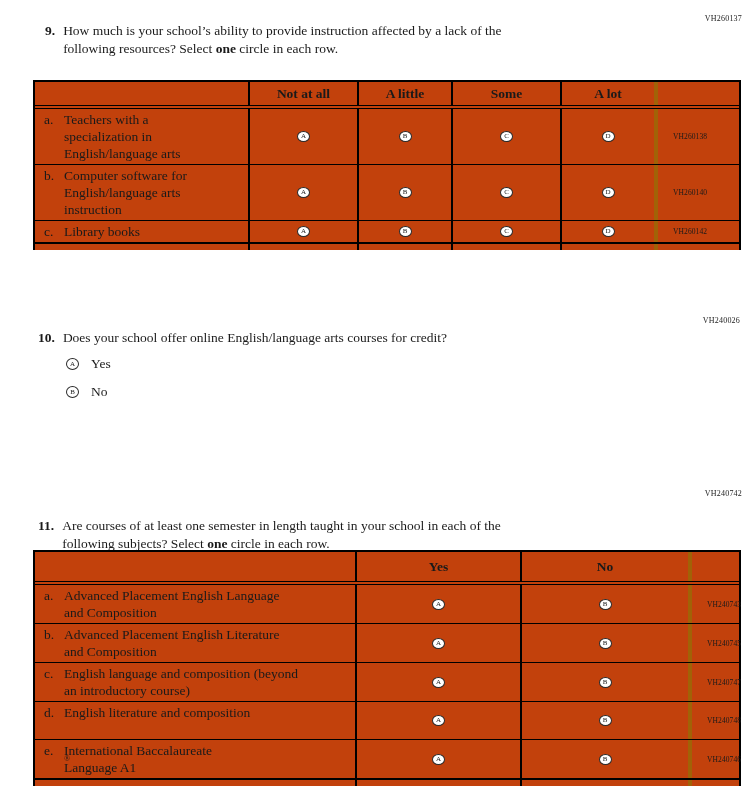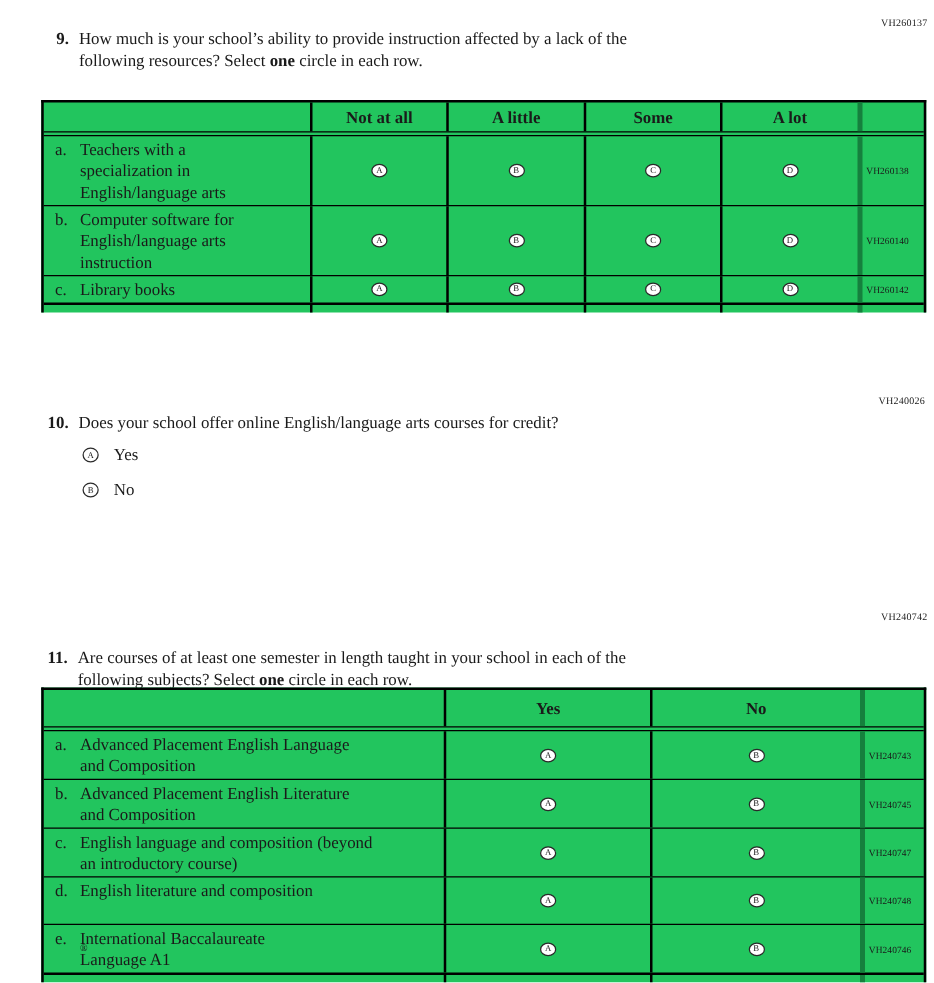--- a/index.html
+++ b/index.html
@@ -9,48 +9,48 @@
   }
   .qcode { position:absolute; font-size:8px; letter-spacing:0.2px; color:#222; }
   .qblock { position:absolute; display:flex; font-size:13.5px; line-height:18px; }
   .qnum { font-weight:bold; flex:0 0 auto; text-align:right; }
   .qtext { margin-left:8px; }
   .b { font-weight:bold; }
 
   
   .qtable {
     position:absolute; left:33px; width:708px; box-sizing:border-box;
-    border:2px solid #000; border-bottom:none; background:#22c55e;
+    border:2px solid #000; border-bottom:none; background:#c2410c;
   }
   .trow { display:flex; border-bottom:1.5px solid #000; align-items:stretch; }
   .trow.thead { border-bottom:4px double #000; }
   .trow.tlast { border-bottom:2.5px solid #000; }
   .tc {
     box-sizing:border-box; border-left:2px solid #000;
     display:flex; align-items:center; justify-content:center;
   }
   .tc.first { border-left:none; }
   .tc.codecell {
-    border-left:4px solid #15803d; font-size:7.5px; letter-spacing:0.1px;
-    justify-content:flex-start; padding-left:3px;
+    border-left:4px solid #a16207; font-size:7.5px; letter-spacing:0.1px;
+    justify-content:flex-start; padding-left:15px;
   }
   .tc.labelcell {
     justify-content:flex-start; align-items:flex-start;
     padding:2px 4px 2px 9px; font-size:13.5px; line-height:17px;
   }
   .tc.hc { font-weight:bold; font-size:13.5px; }
   .letter { flex:0 0 20px; }
   .llines span { display:block; }
   .stubrow { display:flex; height:6px; }
   .stubrow .tc { border-bottom:none; }
 
   
   .t1 .c-label { width:213px; }
   .t1 .c-opt   { width:109px; }
-  .t1 .c-opt2  { width:110px; }
+  .t1 .c-opt2  { width:94px; }
   .t1 .c-code  { width:53px; }
   
   .t2 .c-label { width:320px; }
   .t2 .c-yes   { width:165px; }
   .t2 .c-no    { width:168px; }
   .t2 .c-code  { width:51px; }
 
   
   .bub {
     width:13px; height:11px; border:1px solid #2a2a2a; border-radius:50%;

